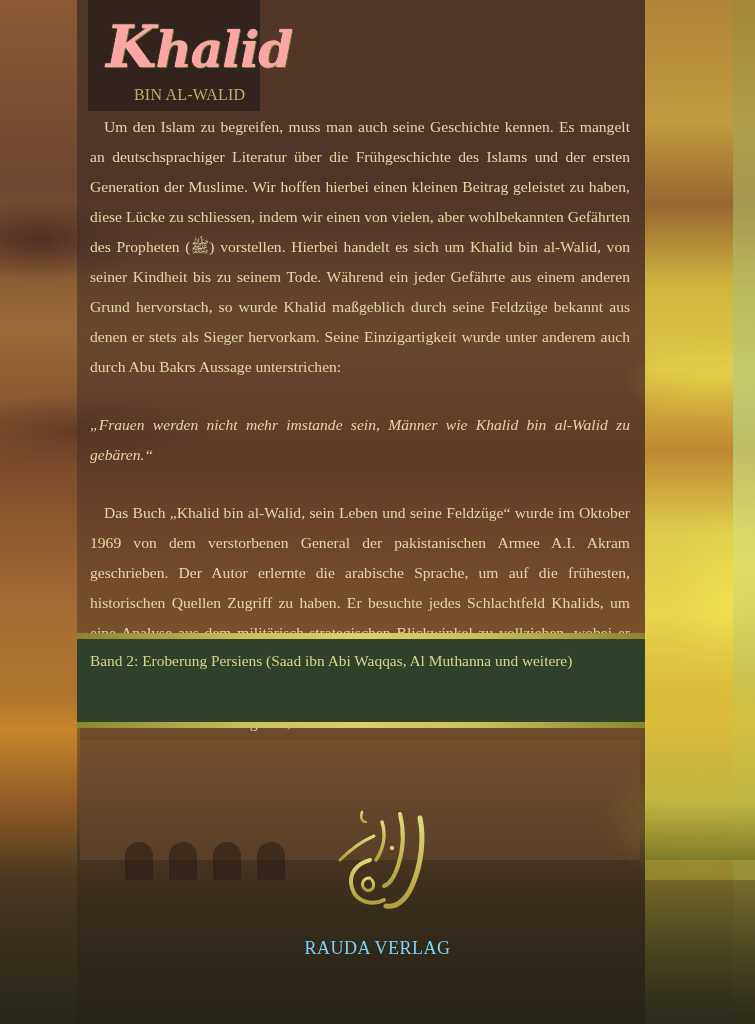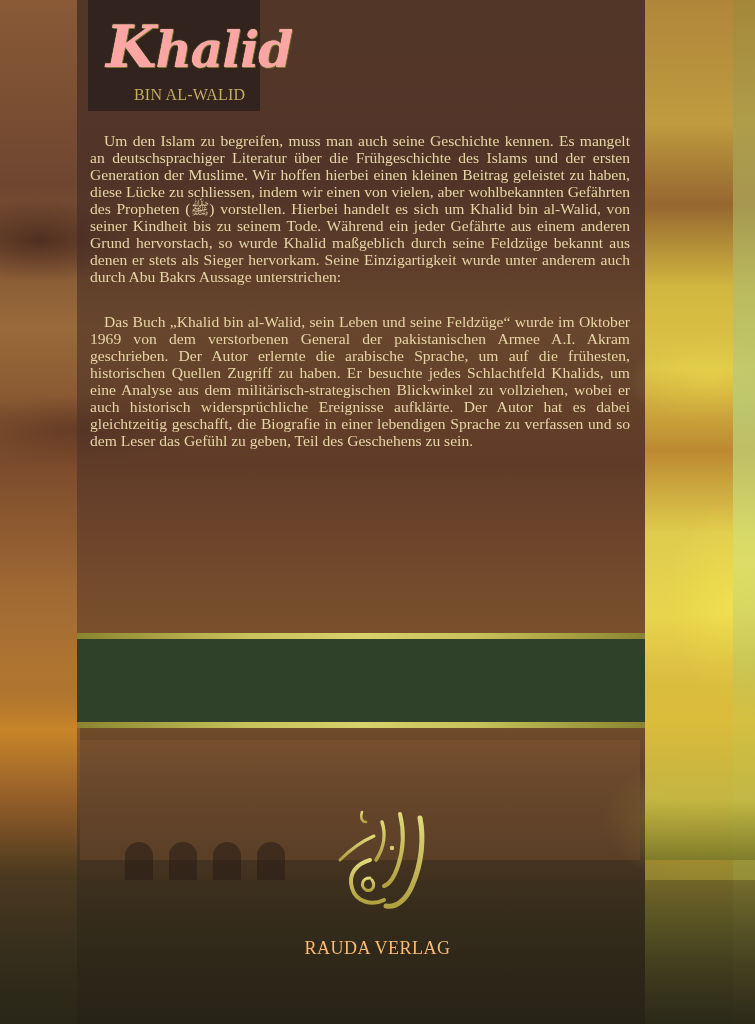--- a/index.html
+++ b/index.html
@@ -71,22 +71,22 @@
     font-style:italic;
   }
   .title-main::first-letter { font-size:58px; }
   .title-sub {
     position:absolute; left:46px; top:86px;
     font-family:Liberation Serif, serif; font-size:16px; color:#c2ad63;
     letter-spacing:0.2px;
   }
   
   .body-text {
-    position:absolute; left:90px; top:132px; width:540px;
-    color:#e6d6a6; font-size:15.6px; line-height:17px;
+    position:absolute; left:90px; top:112px; width:540px;
+    color:#e6d6a6; font-size:15.6px; line-height:30px;
     text-align:justify;
   }
   .body-text p { margin:0; }
   .body-text .indent { text-indent:14px; }
   .body-text .quote { font-style:italic; margin-top:28px; }
   .body-text .para2 { margin-top:28px; }
   
   .band-top, .band-bottom {
     position:absolute; left:77px; width:568px; height:6px;
     background:linear-gradient(90deg, #8a8430, #c8c25a 30%, #d8d06a 50%, #c8c25a 70%, #8a8430);
@@ -100,21 +100,21 @@
   .volumes ul { list-style:none; margin:0; padding:13px 0 0 13px; }
   .volumes li {
     color:#d8d490; font-size:15.4px; line-height:18.6px; white-space:nowrap;
   }
   
   .logo {
     position:absolute; left:300px; top:808px; width:160px; height:110px;
   }
   .publisher {
     position:absolute; left:0; width:755px; top:938px; text-align:center;
-    color:#fdba74; font-size:18px; letter-spacing:0.5px;
+    color:#7dd3fc; font-size:18px; letter-spacing:0.5px;
   }
 </style>
 </head>
 <body>
 
 <div class="bg"></div>
 <div class="bg-right"></div>
 <div class="bg-right-strip"></div>
 <div class="castle-left"></div>
 <div class="castle-right"></div>
@@ -129,26 +129,28 @@
   <div class="arch"></div>
 </div>
 
 <div class="title-block">
   <div class="title-main">Khalid</div>
   <div class="title-sub">BIN AL-WALID</div>
 </div>
 
 <div class="body-text">
   <p class="indent">Um den Islam zu begreifen, muss man auch seine Geschichte kennen. Es mangelt an deutschsprachiger Literatur über die Frühgeschichte des Islams und der ersten Generation der Muslime. Wir hoffen hierbei einen kleinen Beitrag geleistet zu haben, diese Lücke zu schliessen, indem wir einen von vielen, aber wohlbekannten Gefährten des Propheten (ﷺ) vorstellen. Hierbei handelt es sich um Khalid bin al-Walid, von seiner Kindheit bis zu seinem Tode. Während ein jeder Gefährte aus einem anderen Grund hervorstach, so wurde Khalid maßgeblich durch seine Feldzüge bekannt aus denen er stets als Sieger hervorkam. Seine Einzigartigkeit wurde unter anderem auch durch Abu Bakrs Aussage unterstrichen:</p>
+  <p class="quote">„Frauen werden nicht mehr imstande sein, Männer wie Khalid bin al-Walid zu gebären.“</p>
   <p class="indent para2">Das Buch „Khalid bin al-Walid, sein Leben und seine Feldzüge“ wurde im Oktober 1969 von dem verstorbenen General der pakistanischen Armee A.I. Akram geschrieben. Der Autor erlernte die arabische Sprache, um auf die frühesten, historischen Quellen Zugriff zu haben. Er besuchte jedes Schlachtfeld Khalids, um eine Analyse aus dem militärisch-strategischen Blickwinkel zu vollziehen, wobei er auch historisch widersprüchliche Ereignisse aufklärte. Der Autor hat es dabei gleichtzeitig geschafft, die Biografie in einer lebendigen Sprache zu verfassen und so dem Leser das Gefühl zu geben, Teil des Geschehens zu sein.</p>
 </div>
 
 <div class="band-top"></div>
 <div class="volumes">
   <ul>
+    <li>Band 2: Eroberung Persiens (Saad ibn Abi Waqqas, Al Muthanna und weitere)</li>
   </ul>
 </div>
 <div class="band-bottom"></div>
 
 <div class="logo">
   <svg width="160" height="110" viewBox="0 0 160 110">
     <defs>
       <linearGradient id="lg" x1="0" y1="0" x2="0" y2="1">
         <stop offset="0" stop-color="#e0d878"></stop>
         <stop offset="1" stop-color="#b0a040"></stop>

